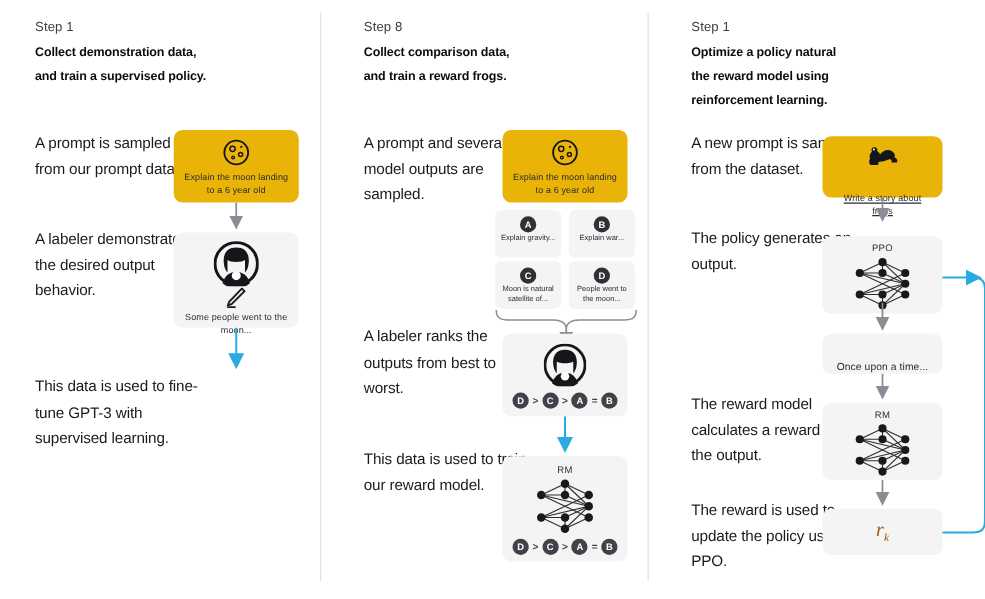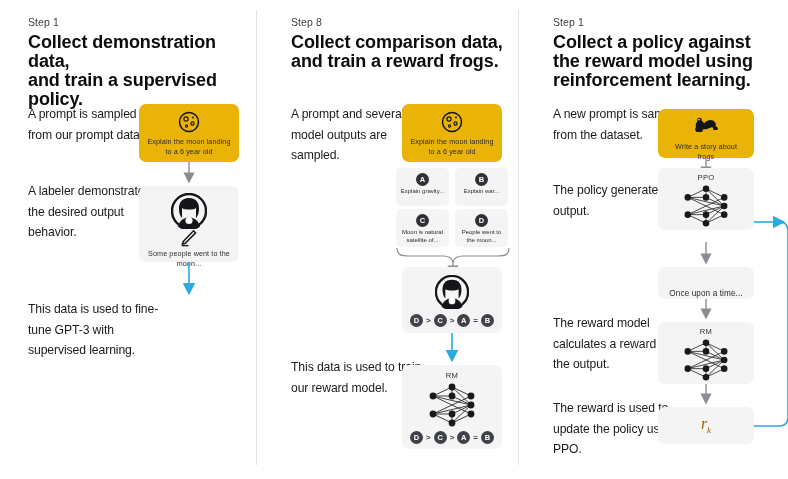--- a/index.html
+++ b/index.html
@@ -48,21 +48,21 @@
     top: 16px;
     font-size: 10.5px;
     color: #3c4043;
     letter-spacing: .1px;
   }
   .step-title {
     position: absolute;
     left: 28px;
     top: 33px;
     width: 225px;
-    font-size: 18px;
+    font-size: 10px;
     font-weight: bold;
     line-height: 19px;
     letter-spacing: -.1px;
     color: #0b0c0e;
   }
 
   
   .para {
     position: absolute;
     left: 28px;
@@ -299,20 +299,21 @@
 
   </div>
 
   <div class="col" id="col2">
 
     <div class="step-label">Step 8</div>
     <div class="step-title" style="white-space:pre-line">Collect comparison data,
 and train a reward frogs.</div>
 
     <div class="para" style="top:104px">A prompt and several model outputs are sampled.</div>
+    <div class="para" style="top:259px">A labeler ranks the outputs from best to worst.</div>
     <div class="para" style="top:357px">This data is used to train our reward model.</div>
 
     <div class="box blue" style="left:139px; top:104px; width:100px; height:58px;">
       <div style="display:flex;justify-content:center;margin-top:7px;">
         <svg width="22" height="22" viewBox="0 0 22 22">
             <use href="#moon"></use>
           </svg>
       </div>
       <div class="box-label tiny" style="margin-top:4px;padding:0 8px;">Explain the moon landing to a 6 year old</div>
     </div>
@@ -375,43 +376,43 @@
         <span class="rank-chip">A</span>
         <span class="rank-op">=</span>
         <span class="rank-chip">B</span>
       </div>
     </div>
   </div>
 
   <div class="col" id="col3">
 
     <div class="step-label">Step 1</div>
-    <div class="step-title" style="white-space:pre-line">Collect a policy against
+    <div class="step-title" style="white-space:pre-line">Optimize a policy natural
 the reward model using
 reinforcement learning.</div>
 
     <div class="para" style="top:104px">A new prompt is sampled from the dataset.</div>
     <div class="para" style="top:180px">The policy generates an output.</div>
     <div class="para" style="top:313px">The reward model calculates a reward for the output.</div>
     <div class="para" style="top:398px">The reward is used to update the policy using PPO.</div>
 
     <div class="box blue" style="left:133px; top:109px; width:96px; height:49px;">
       <div style="display:flex;justify-content:center;margin-top:5px;">
         <svg width="26" height="20" viewBox="0 0 26 20">
             <use href="#frog"></use>
           </svg>
       </div>
-      <div class="box-label tiny" style="margin-top:8px;padding:0 8px;">Write a story about frogs</div>
+      <div class="box-label tiny" style="margin-top:20px;padding:0 8px;text-decoration:underline;">Write a story about frogs</div>
     </div>
 
     <svg class="arrow" style="left:167px; top:158px;" width="28" height="22">
       <line x1="14" y1="0" x2="14" y2="14" stroke="#8a8d93" stroke-width="1.4" marker-end="url(#arrHeadGray)"></line>
     </svg>
 
-    <div class="box" style="left:133px; top:168px; width:96px; height:62px;">
+    <div class="box" style="left:133px; top:189px; width:96px; height:62px;">
       <div class="net-title" style="margin-top:5px;">PPO</div>
       <div style="display:flex;justify-content:center;margin-top:1px;">
         <svg width="52" height="46" viewBox="0 0 54 48">
             <use href="#neuralnet"></use>
           </svg>
       </div>
     </div>
 
     <svg class="arrow" style="left:167px; top:242px;" width="28" height="26">
       <line x1="14" y1="0" x2="14" y2="17" stroke="#8a8d93" stroke-width="1.4" marker-end="url(#arrHeadGray)"></line>

